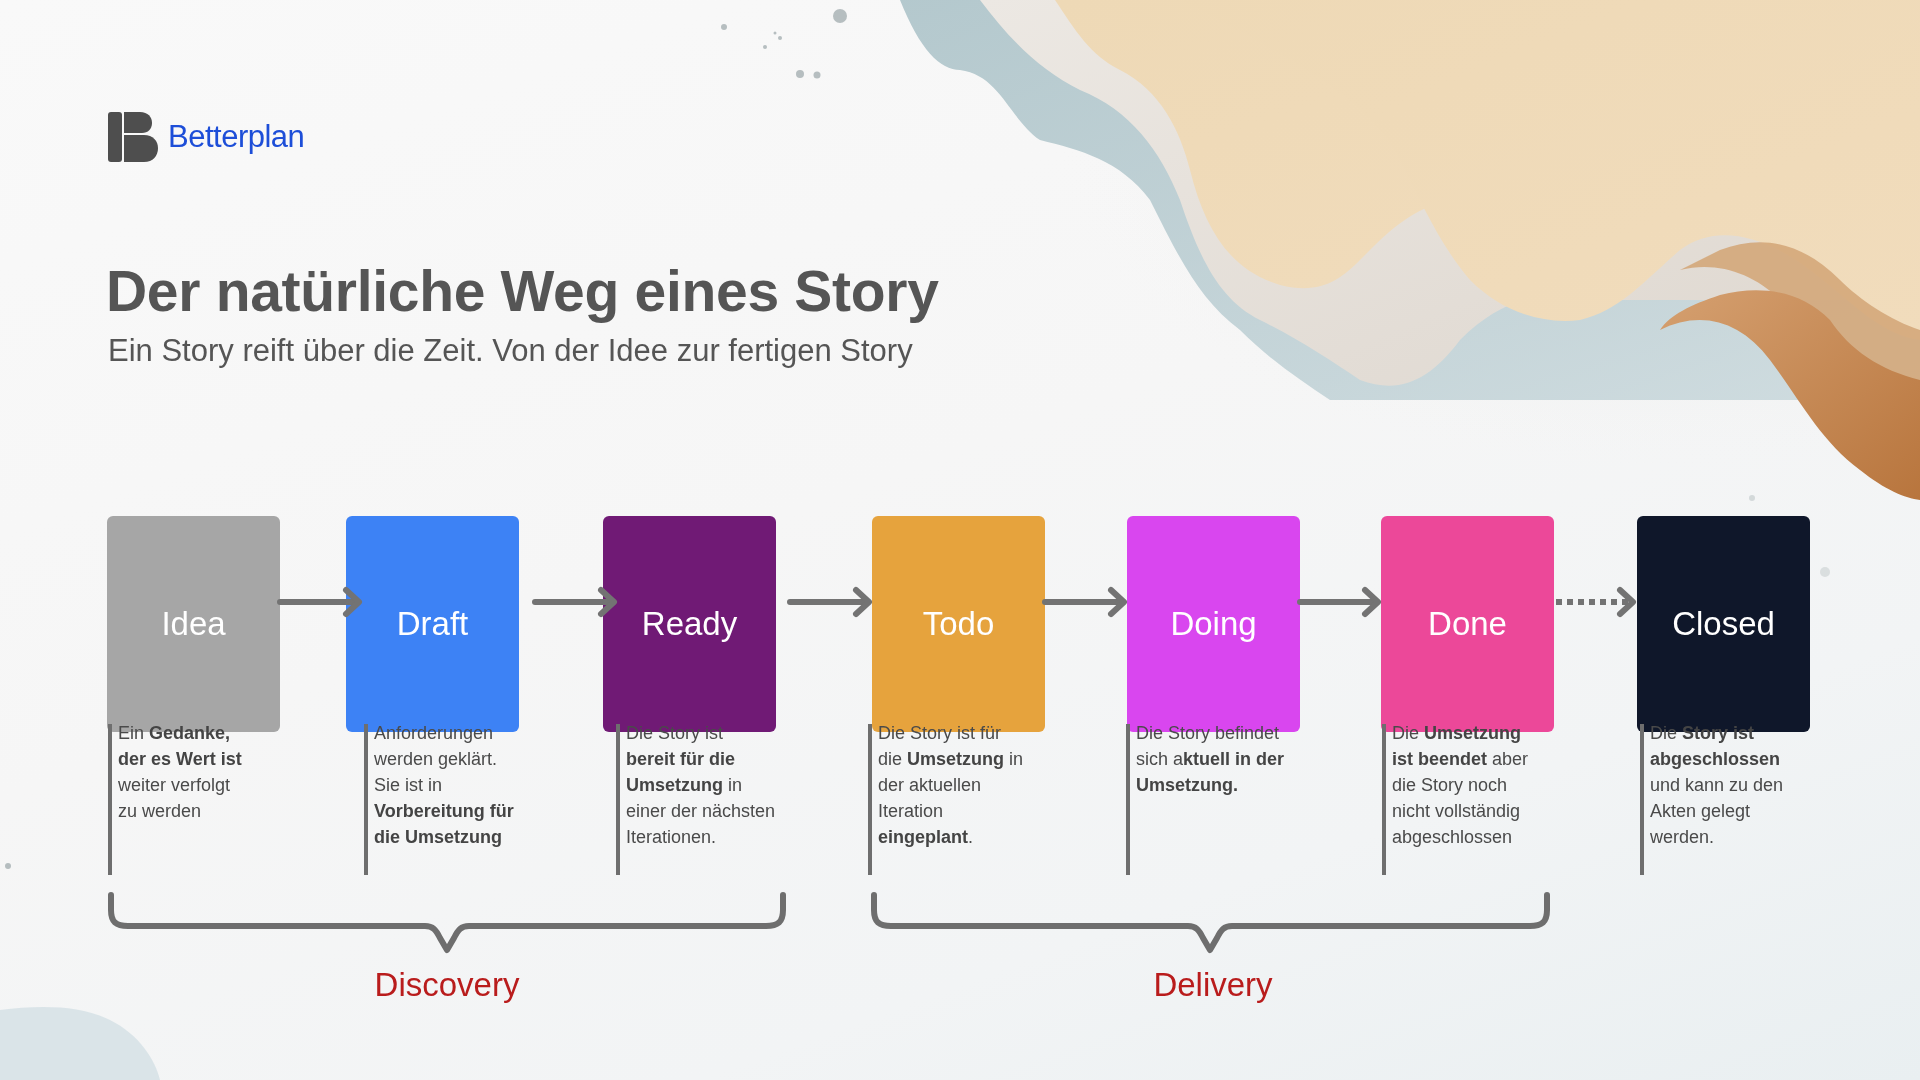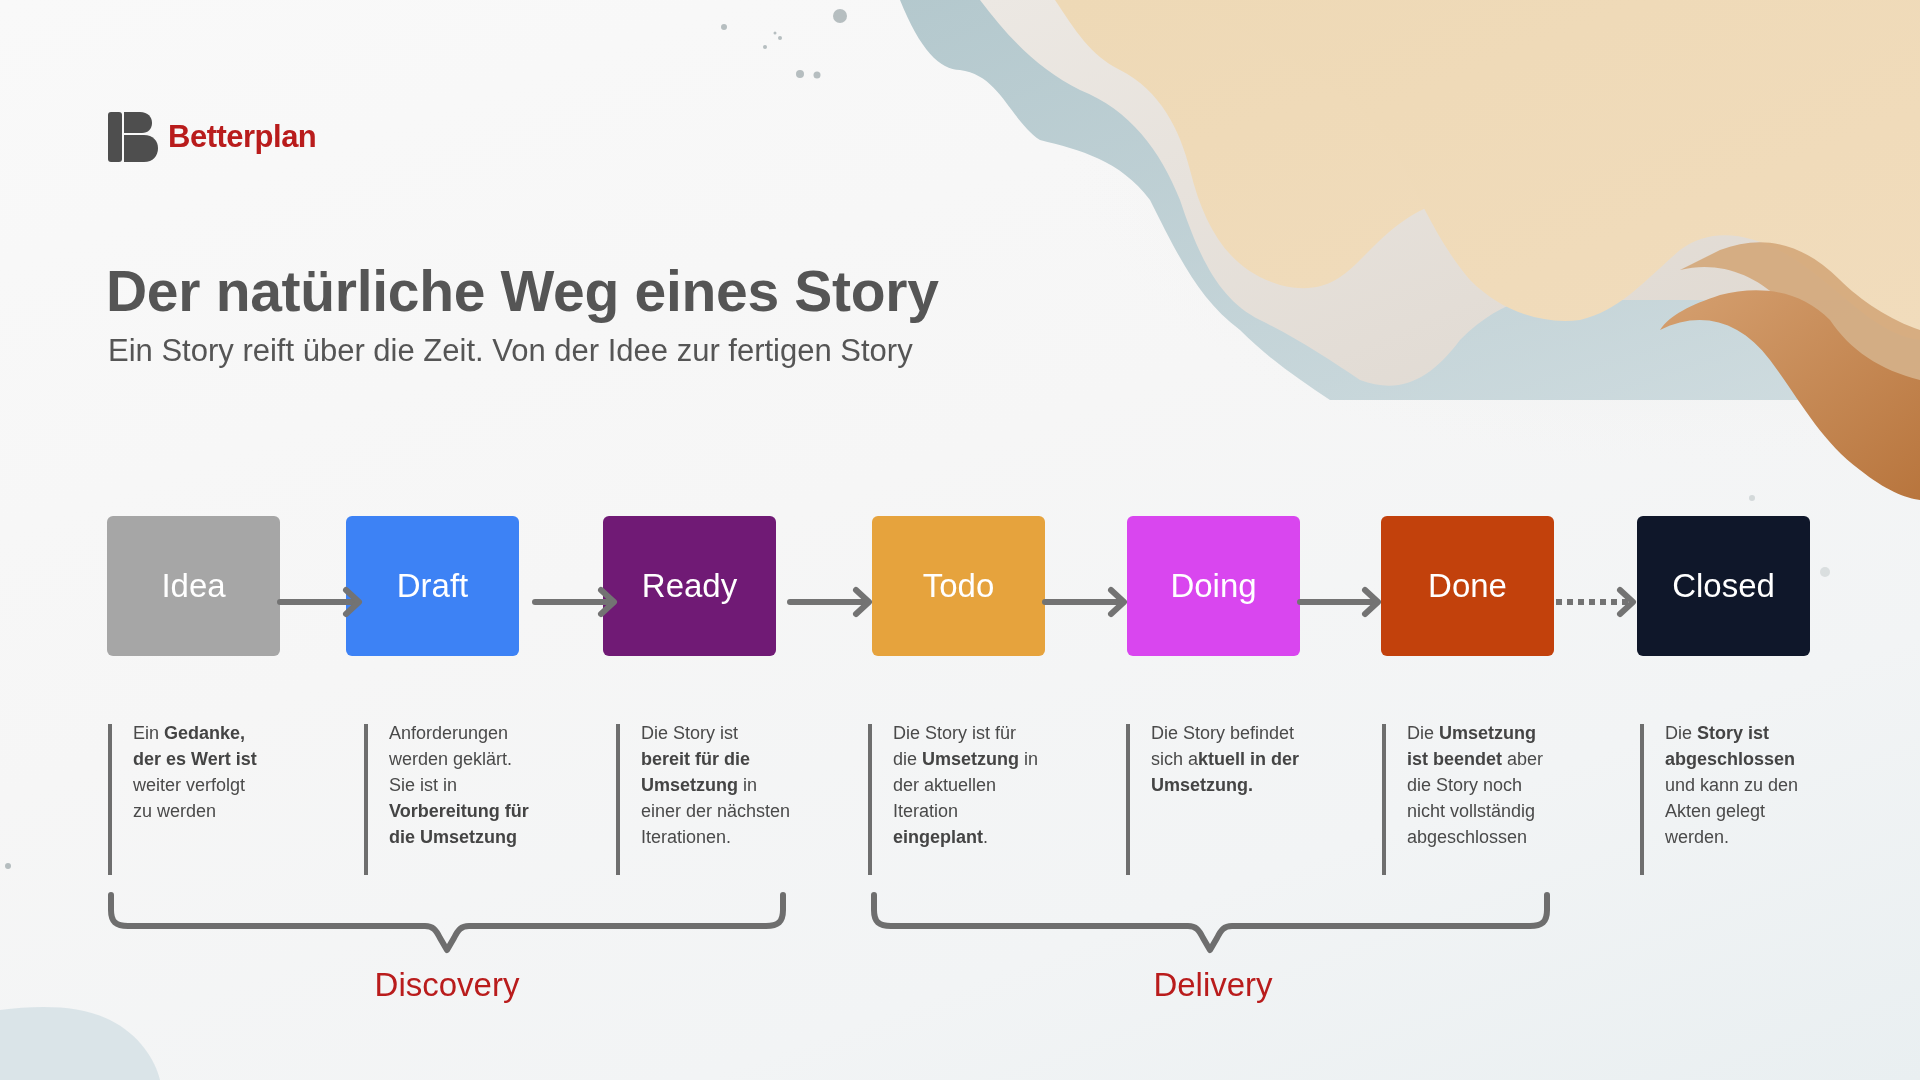--- a/index.html
+++ b/index.html
@@ -7,32 +7,32 @@
   body {
     position: relative;
     font-family: "Liberation Sans", "DejaVu Sans", sans-serif;
     background: linear-gradient(160deg, #f9f9f9 0%, #f6f6f6 45%, #f2f4f5 75%, #e9eff1 100%);
     color: #4a4a4a;
   }
   .bg-art { position: absolute; left: 0; top: 0; width: 1920px; height: 1080px; pointer-events: none; }
 
   .logo { position: absolute; left: 108px; top: 112px; display: flex; align-items: center; gap: 10px; }
   .logo-mark { width: 50px; height: 50px; }
-  .logo-text { font-size: 31px; font-weight: 700; color: #b91c1c; letter-spacing: -0.5px; }
+  .logo-text { font-size: 31px; font-weight: 400; color: #1d4ed8; letter-spacing: -0.5px; }
 
   .title { position: absolute; left: 106px; top: 258px; font-size: 57px; font-weight: 700; color: #555; letter-spacing: -0.3px; white-space: nowrap; }
   .subtitle { position: absolute; left: 108px; top: 333px; font-size: 31px; color: #555; white-space: nowrap; }
 
-  .stage { position: absolute; top: 516px; width: 173px; height: 140px; border-radius: 6px;
+  .stage { position: absolute; top: 516px; width: 173px; height: 216px; border-radius: 6px;
     display: flex; align-items: center; justify-content: center; }
   .stage-label { color: #fff; font-size: 33px; font-weight: 400; }
 
   .arrows { position: absolute; left: 0; top: 0; width: 1920px; height: 1080px; pointer-events: none; }
 
-  .desc { position: absolute; top: 724px; height: 151px; border-left: 4px solid #6e6e6e; padding-left: 21px; }
+  .desc { position: absolute; top: 724px; height: 151px; border-left: 4px solid #6e6e6e; padding-left: 6px; }
   .desc-text { font-size: 18px; line-height: 26px; color: #4a4a4a; margin-top: -4px; width: 180px; }
   .desc-text b { font-weight: 700; color: #444; }
 
   .phase-label { position: absolute; top: 966px; font-size: 33px; color: #b91c1c; transform: translateX(-50%); white-space: nowrap; }
 </style>
 </head>
 <body>
 
 <svg class="bg-art" viewBox="0 0 1920 1080" xmlns="http://www.w3.org/2000/svg">
   <defs>
@@ -105,21 +105,21 @@
 </div>
 <div class="stage" style="left:603px;background:#701a75">
   <span class="stage-label">Ready</span>
 </div>
 <div class="stage" style="left:872px;background:#e6a33d">
   <span class="stage-label">Todo</span>
 </div>
 <div class="stage" style="left:1127px;background:#d946ef">
   <span class="stage-label">Doing</span>
 </div>
-<div class="stage" style="left:1381px;background:#c2410c">
+<div class="stage" style="left:1381px;background:#ec4899">
   <span class="stage-label">Done</span>
 </div>
 <div class="stage" style="left:1637px;background:#0f172a">
   <span class="stage-label">Closed</span>
 </div>
 
 <svg class="arrows" viewBox="0 0 1920 1080" xmlns="http://www.w3.org/2000/svg">
   <g stroke="#737373" stroke-width="6" fill="none" stroke-linecap="round" stroke-linejoin="round">
     <g>
         <line x1="280" y1="602" x2="358" y2="602"></line>

